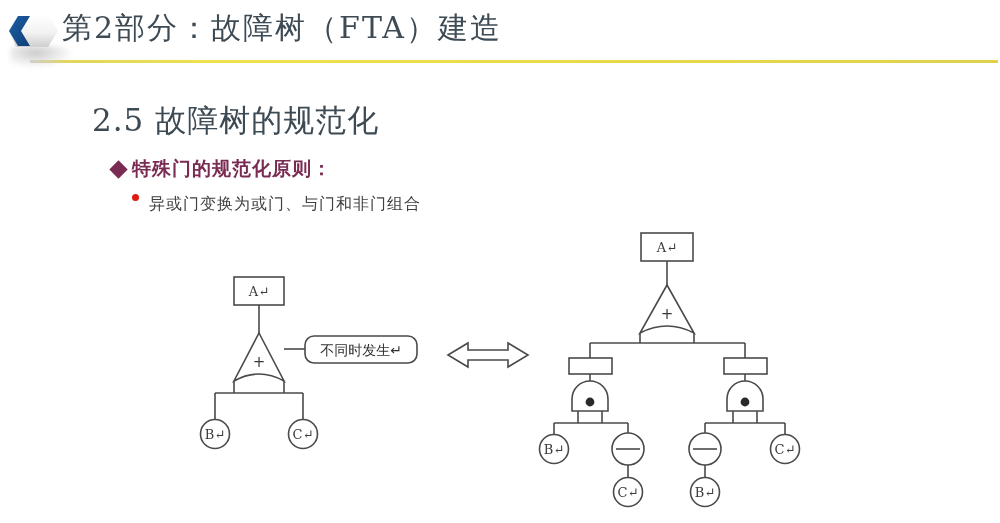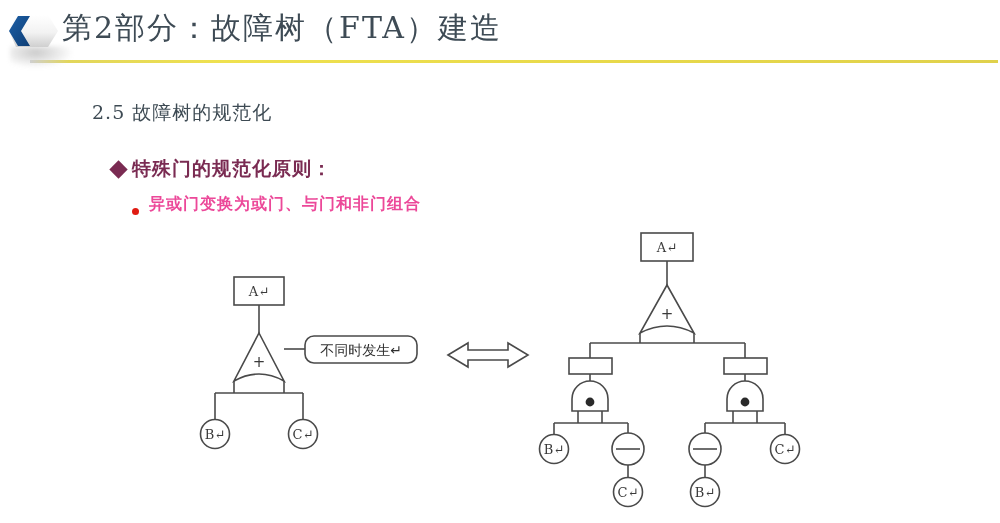--- a/index.html
+++ b/index.html
@@ -30,39 +30,39 @@
   }
   .header-shadow{
     position:absolute;left:10px;top:46px;width:64px;height:22px;
     background:radial-gradient(ellipse at 40% 30%, rgba(140,140,140,.45) 0%, rgba(255,255,255,0) 70%);
     filter:blur(2px);
   }
 
   
   .h-sec{
     position:absolute;left:92px;top:100px;
-    font-size:19px;color:#3d4a53;letter-spacing:1px;
+    font-size:31px;color:#3d4a53;letter-spacing:1px;
     font-family:"DejaVu Serif","Liberation Serif",serif;
     white-space:nowrap;
   }
   .l2{
     position:absolute;left:112px;top:156px;
     font-size:19px;color:#7a2b52;letter-spacing:1px;
     font-family:"DejaVu Serif","Liberation Serif",serif;
     white-space:nowrap;display:flex;align-items:center;gap:7px;font-weight:bold;
   }
   .diamond{
     width:13px;height:13px;background:#7a2b52;
     transform:rotate(45deg);display:inline-block;flex:0 0 auto;
   }
   .l3{
     position:absolute;left:132px;top:194px;
-    font-size:16px;color:#ec4899;letter-spacing:1px;font-weight:bold;
-    font-family:"DejaVu Serif","Liberation Serif",serif;
-    white-space:nowrap;display:flex;align-items:flex-end;gap:10px;
+    font-size:16px;color:#404040;letter-spacing:1px;font-weight:normal;
+    font-family:"DejaVu Serif","Liberation Serif",serif;
+    white-space:nowrap;display:flex;align-items:flex-start;gap:10px;
   }
   .reddot{
     width:7px;height:7px;border-radius:50%;background:#e01b12;
     display:inline-block;flex:0 0 auto;
   }
 
   
   .diagram{position:absolute;left:0;top:215px;width:1000px;height:308px;}
   svg{display:block;}
   .node-label{

